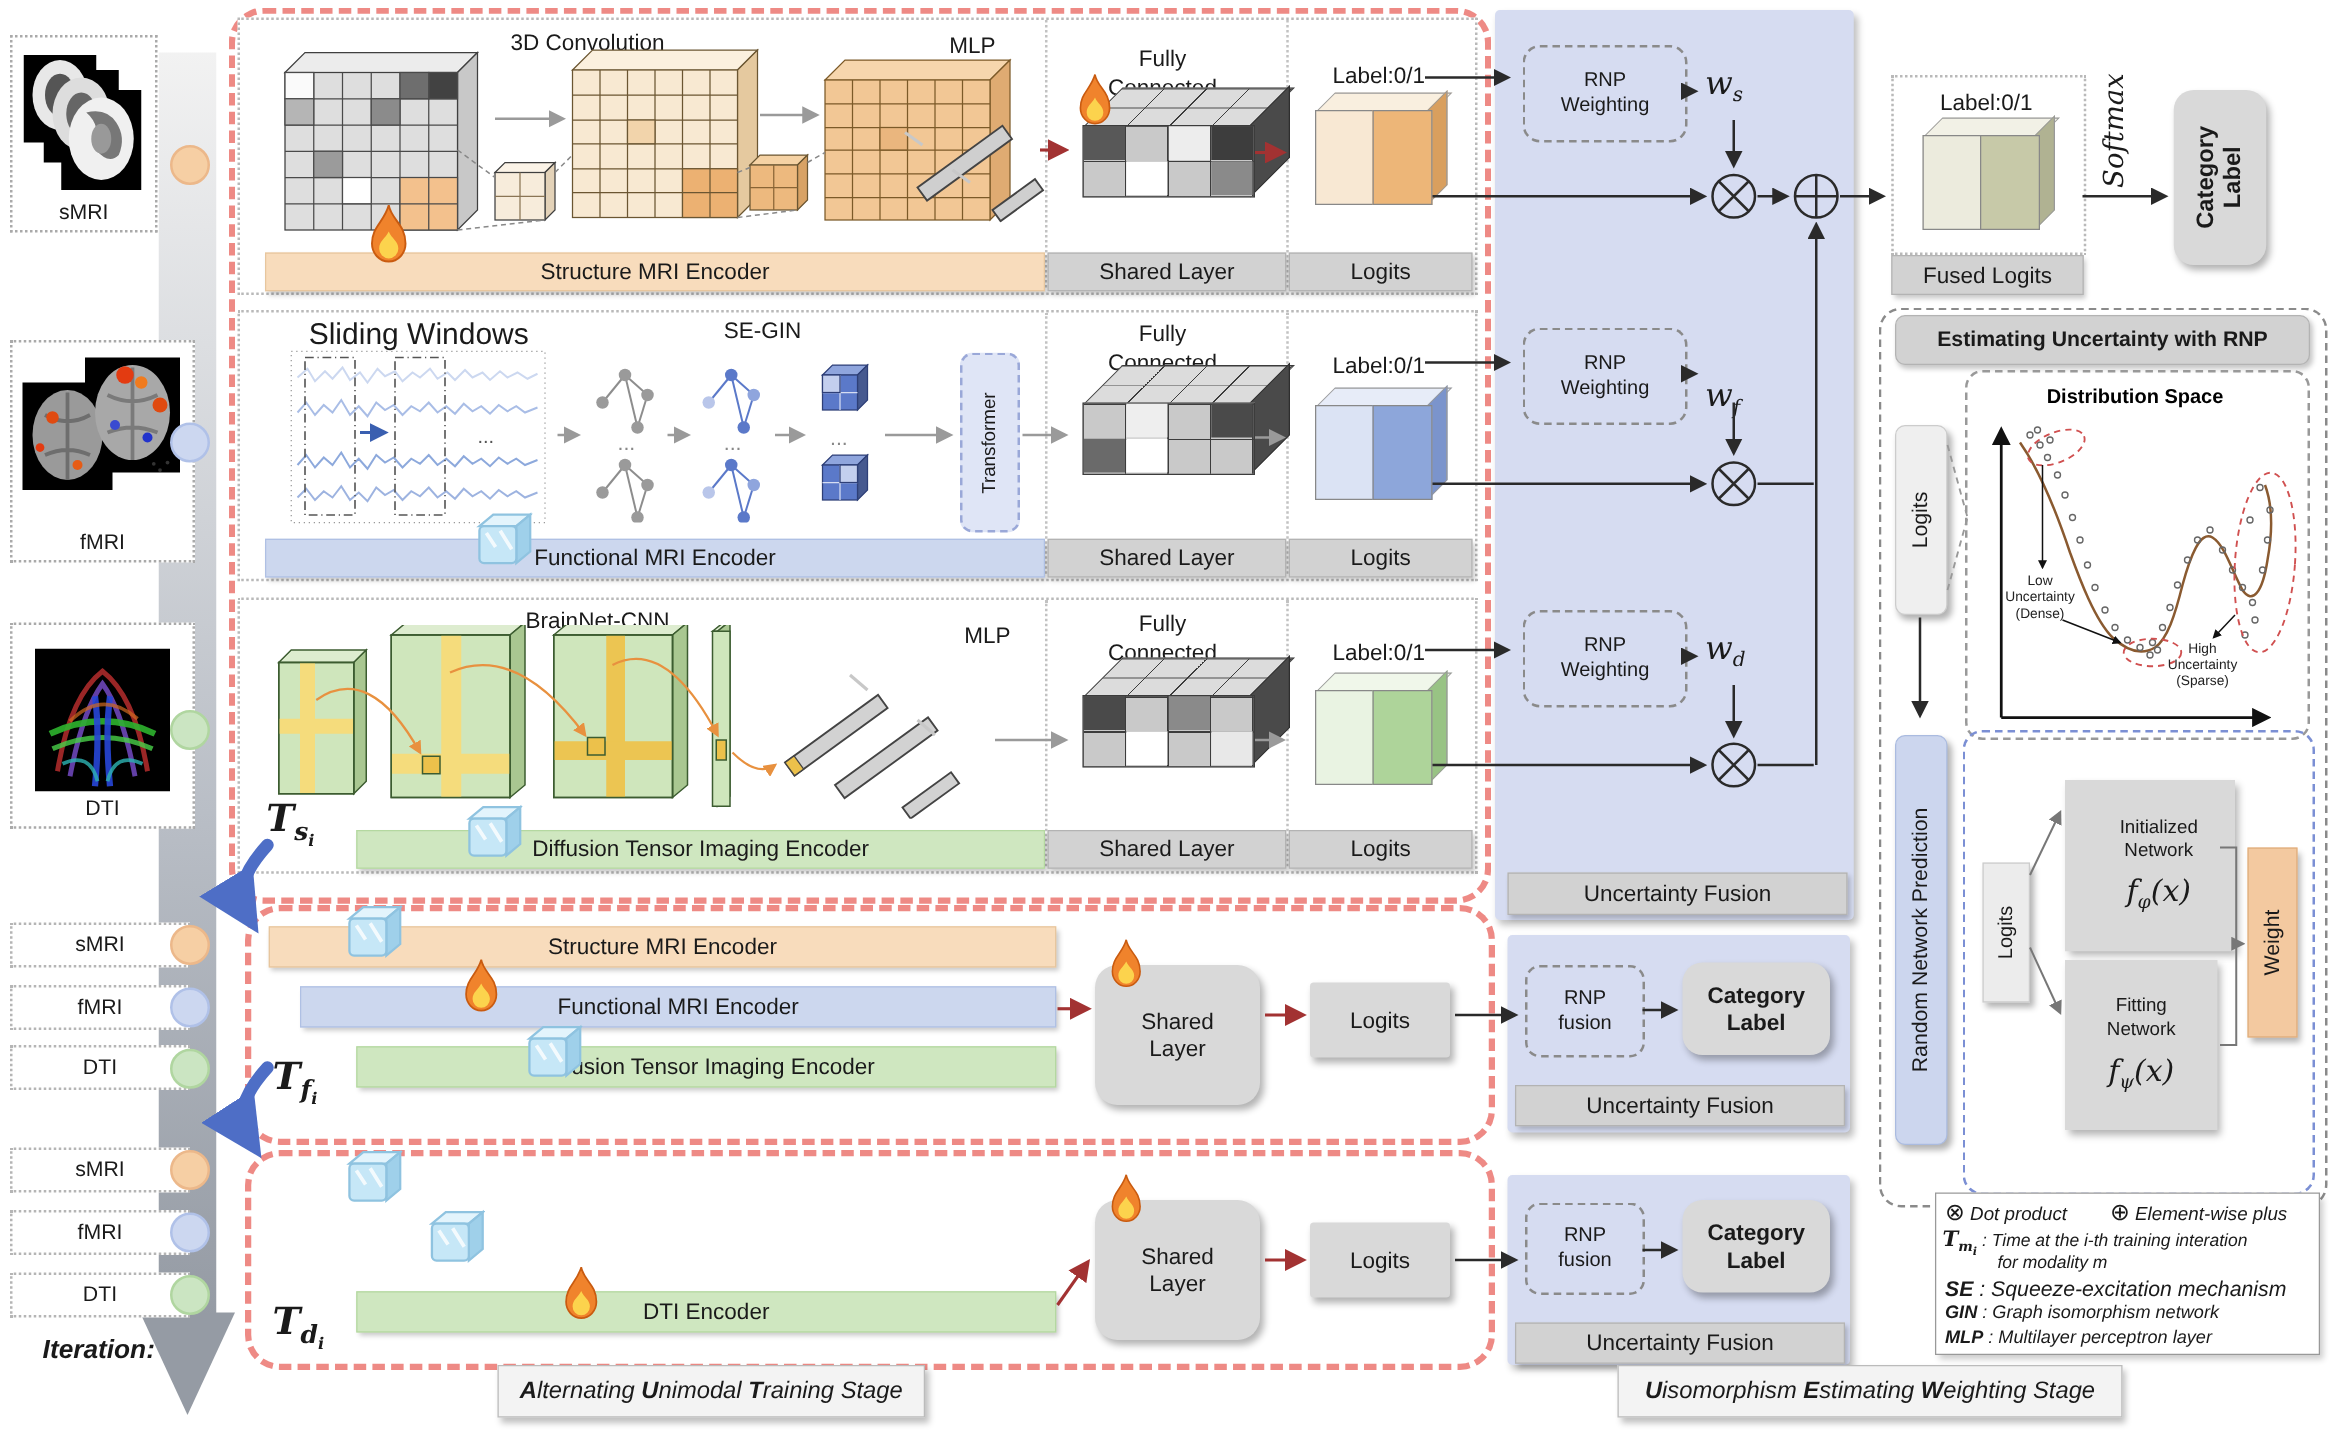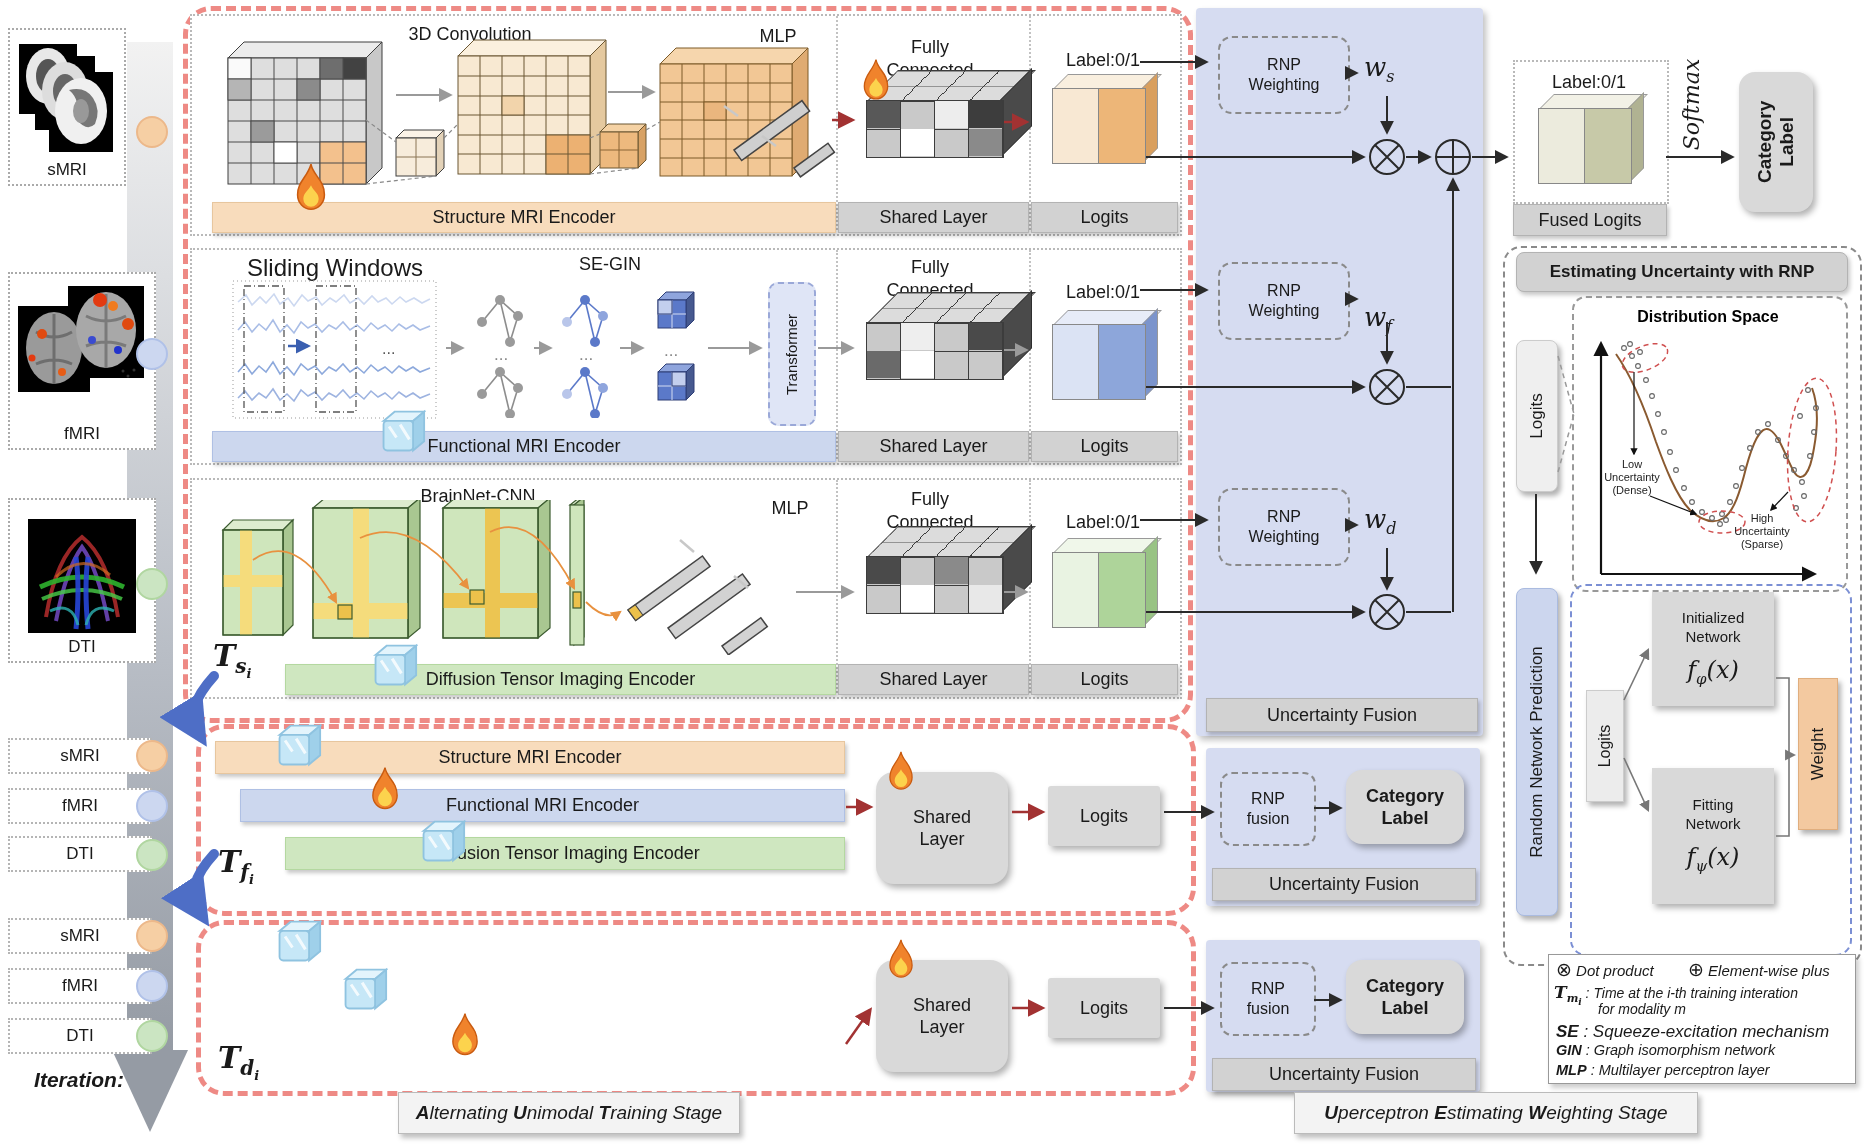--- a/index.html
+++ b/index.html
@@ -585,21 +585,21 @@
   </svg>
 
   <div class="vwrap" style="left:1516px;top:588px;width:40px;height:326px;background:#ccd6ee;border:1px solid #aabbe0;border-radius:8px;box-shadow:3px 4px 5px rgba(0,0,0,.3);">
     <span class="vtext" style="font-size:17px;">Random Network Prediction</span>
   </div>
 
   <div class="abs" style="left:1570px;top:584px;width:278px;height:368px;border:2px dashed #7b8fd4;border-radius:16px;"></div>
   <div class="vwrap" style="left:1586px;top:690px;width:36px;height:110px;background:#ececec;border:1px solid #ccc;box-shadow:3px 4px 5px rgba(0,0,0,.3);">
     <span class="vtext" style="font-size:16px;">Logits</span>
   </div>
-  <div class="gbox" style="left:1652px;top:592px;width:122px;height:114px;font-size:15px;">
+  <div class="gbox" style="left:1652px;top:624px;width:122px;height:137px;font-size:15px;padding-left:14px;">
     <div>Initialized</div>
     <div>Network</div>
     <div style="font-family:'DejaVu Serif',serif;font-style:italic;font-size:24px;margin-top:8px;">
       <span>f</span><sub style="font-size:15px;">φ</sub><span>(x)</span>
     </div>
   </div>
   <div class="gbox" style="left:1652px;top:768px;width:122px;height:136px;font-size:15px;">
     <div>Fitting</div>
     <div>Network</div>
     <div style="font-family:'DejaVu Serif',serif;font-style:italic;font-size:24px;margin-top:8px;">
@@ -637,20 +637,23 @@
   </div>
   <div class="gbox" style="left:1346px;top:770px;width:118px;height:74px;border-radius:16px;font-weight:bold;">
     <div>Category</div>
       <div>Label</div>
   </div>
   <div class="bar gray" style="left:1212px;top:868px;width:262px;height:31px;">
       <span>Uncertainty Fusion</span>
     </div>
 
   <div class="redbox" style="left:196px;top:920px;width:990px;height:166px;"></div>
+  <div class="bar green" style="left:285px;top:1033px;width:558px;height:31px;">
+      <span>DTI Encoder</span>
+    </div>
   <div class="abs" style="left:218px;top:1040px;">
     <span class="mathT"><span>T</span><sub><span>d</span><sub>i</sub></sub></span>
   </div>
   <div class="gbox" style="left:876px;top:960px;width:132px;height:112px;border-radius:18px;">
     <div>Shared</div>
       <div>Layer</div>
   </div>
   <div class="gbox" style="left:1048px;top:978px;width:112px;height:60px;border-radius:3px;">
     <div>Logits</div>
   </div>
@@ -690,21 +693,21 @@
   </div>
   <div class="abs" style="left:1556px;top:1062px;font-size:14.5px;">
     <span class="leg-it" style="font-weight:bold;">MLP</span>
     <span class="leg-it">: Multilayer perceptron layer</span>
   </div>
 
   <div class="cap" style="left:398px;top:1092px;width:340px;height:40px;">
     <span><b>A</b><span>lternating </span><b>U</b><span>nimodal </span><b>T</b><span>raining Stage</span></span>
   </div>
   <div class="cap" style="left:1294px;top:1092px;width:402px;height:40px;">
-    <span><b>U</b><span>perceptron </span><b>E</b><span>stimating </span><b>W</b><span>eighting Stage</span></span>
+    <span><b>U</b><span>isomorphism </span><b>E</b><span>stimating </span><b>W</b><span>eighting Stage</span></span>
   </div>
 
   <svg class="abs" style="left:288px;top:162px;" width="46" height="58" viewBox="0 0 24 30">
       <path d="M12 1 C13 7 19 9 19 17 a7 7.5 0 0 1 -14 0 C5 10 10 8 12 1 Z" fill="#f0832c" stroke="#c95b10" stroke-width="0.8"></path>
       <path d="M12 12 c1.2 3 4 4 4 7.2 a4 4 0 0 1 -8 0 C8 16 10.5 15 12 12 Z" fill="#fcd34d"></path>
     </svg>
   <svg class="abs" style="left:856px;top:58px;" width="40" height="50" viewBox="0 0 24 30">
       <path d="M12 1 C13 7 19 9 19 17 a7 7.5 0 0 1 -14 0 C5 10 10 8 12 1 Z" fill="#f0832c" stroke="#c95b10" stroke-width="0.8"></path>
       <path d="M12 12 c1.2 3 4 4 4 7.2 a4 4 0 0 1 -8 0 C8 16 10.5 15 12 12 Z" fill="#fcd34d"></path>
     </svg>

